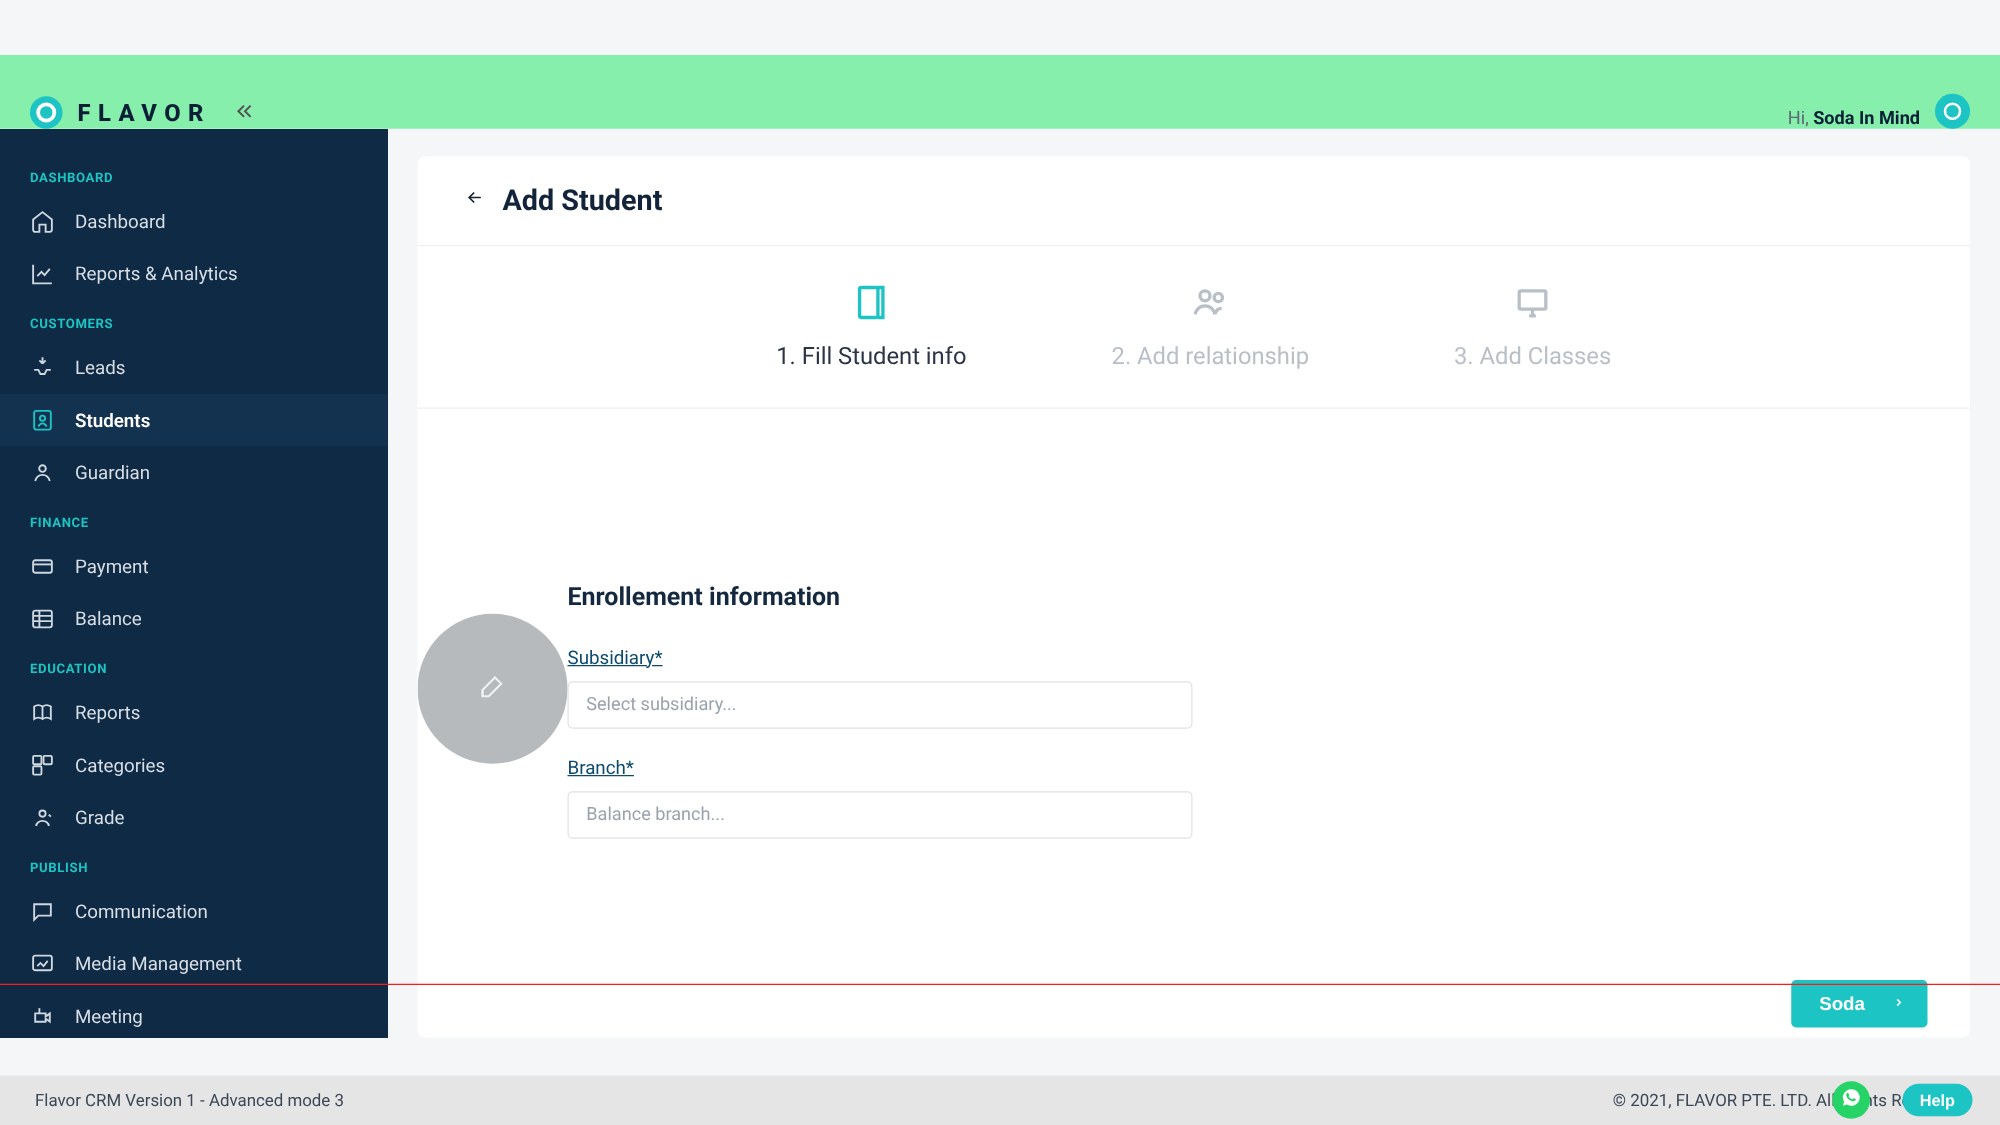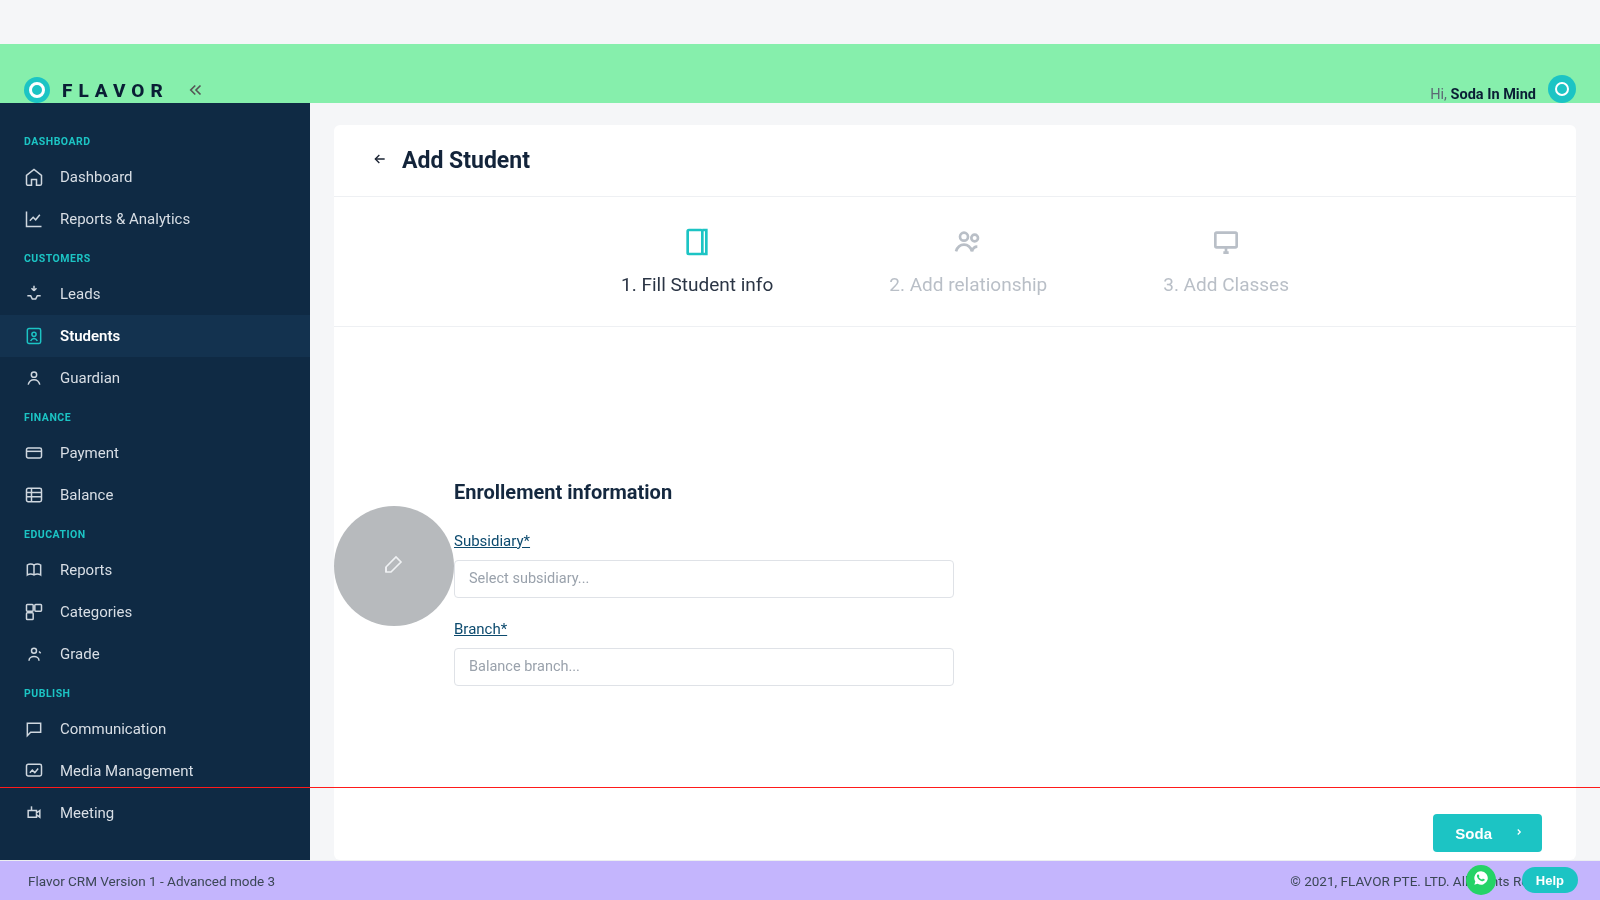--- a/index.html
+++ b/index.html
@@ -51,21 +51,21 @@
 .photo { width: 120px; height: 120px; border-radius: 50%; background: #b7babd; display: flex; align-items:center; justify-content:center; cursor:pointer; margin-bottom: 56px;}
 .photo svg { stroke:#f0f2f4; stroke-width:1.6; fill:none;}
 
 .form-section { width: 500px; }
 .section-heading { font-size: 20px; font-weight: 700; color: #14283f; margin-bottom: 28px; }
 .field { margin-bottom: 22px; }
 .field-label { font-size: 15px; color: #0c4a6e; margin-bottom: 10px; display:block;text-decoration:underline;}
 .select { width: 100%; height: 38px; border: 1px solid #dfe2e7; border-radius: 4px; background: #fff; padding: 0 14px; font-size: 14.5px; color: #9aa2ac; cursor:pointer; display:flex; align-items:center;text-align:right;}
 
 
-.footer { height: 40px; background: #c4b5fd; display: flex; align-items: center; padding: 0 28px; font-size: 13.5px; color: #3b4756; border-top: 1px solid #eceef1;}
+.footer { height: 40px; background: #e5e5e5; display: flex; align-items: center; padding: 0 28px; font-size: 13.5px; color: #3b4756; border-top: 1px solid #eceef1; margin-top: 30px;}
 .footer-spacer { flex: 1; }
 
 
 .next-btn { position: absolute; right: 58px; bottom: 8px; background: #1cc4c4; color: #fff; border:none; border-radius:4px; height: 38px; padding: 0 18px 0 22px; font-size: 15px; font-weight: 600; display:flex; align-items:center; gap: 22px; cursor:pointer;}
 .next-btn .chev { font-size: 12px; }
 
 
 .float-actions { position: absolute; right: 22px; bottom: 5px; display:flex; align-items:center; gap:26px; z-index: 20;}
 .wa-btn { width: 30px; height:30px; border-radius:50%; background:#25d366; display:flex; align-items:center; justify-content:center; cursor:pointer;}
 .wa-btn svg{ fill:#fff; stroke:none;}

